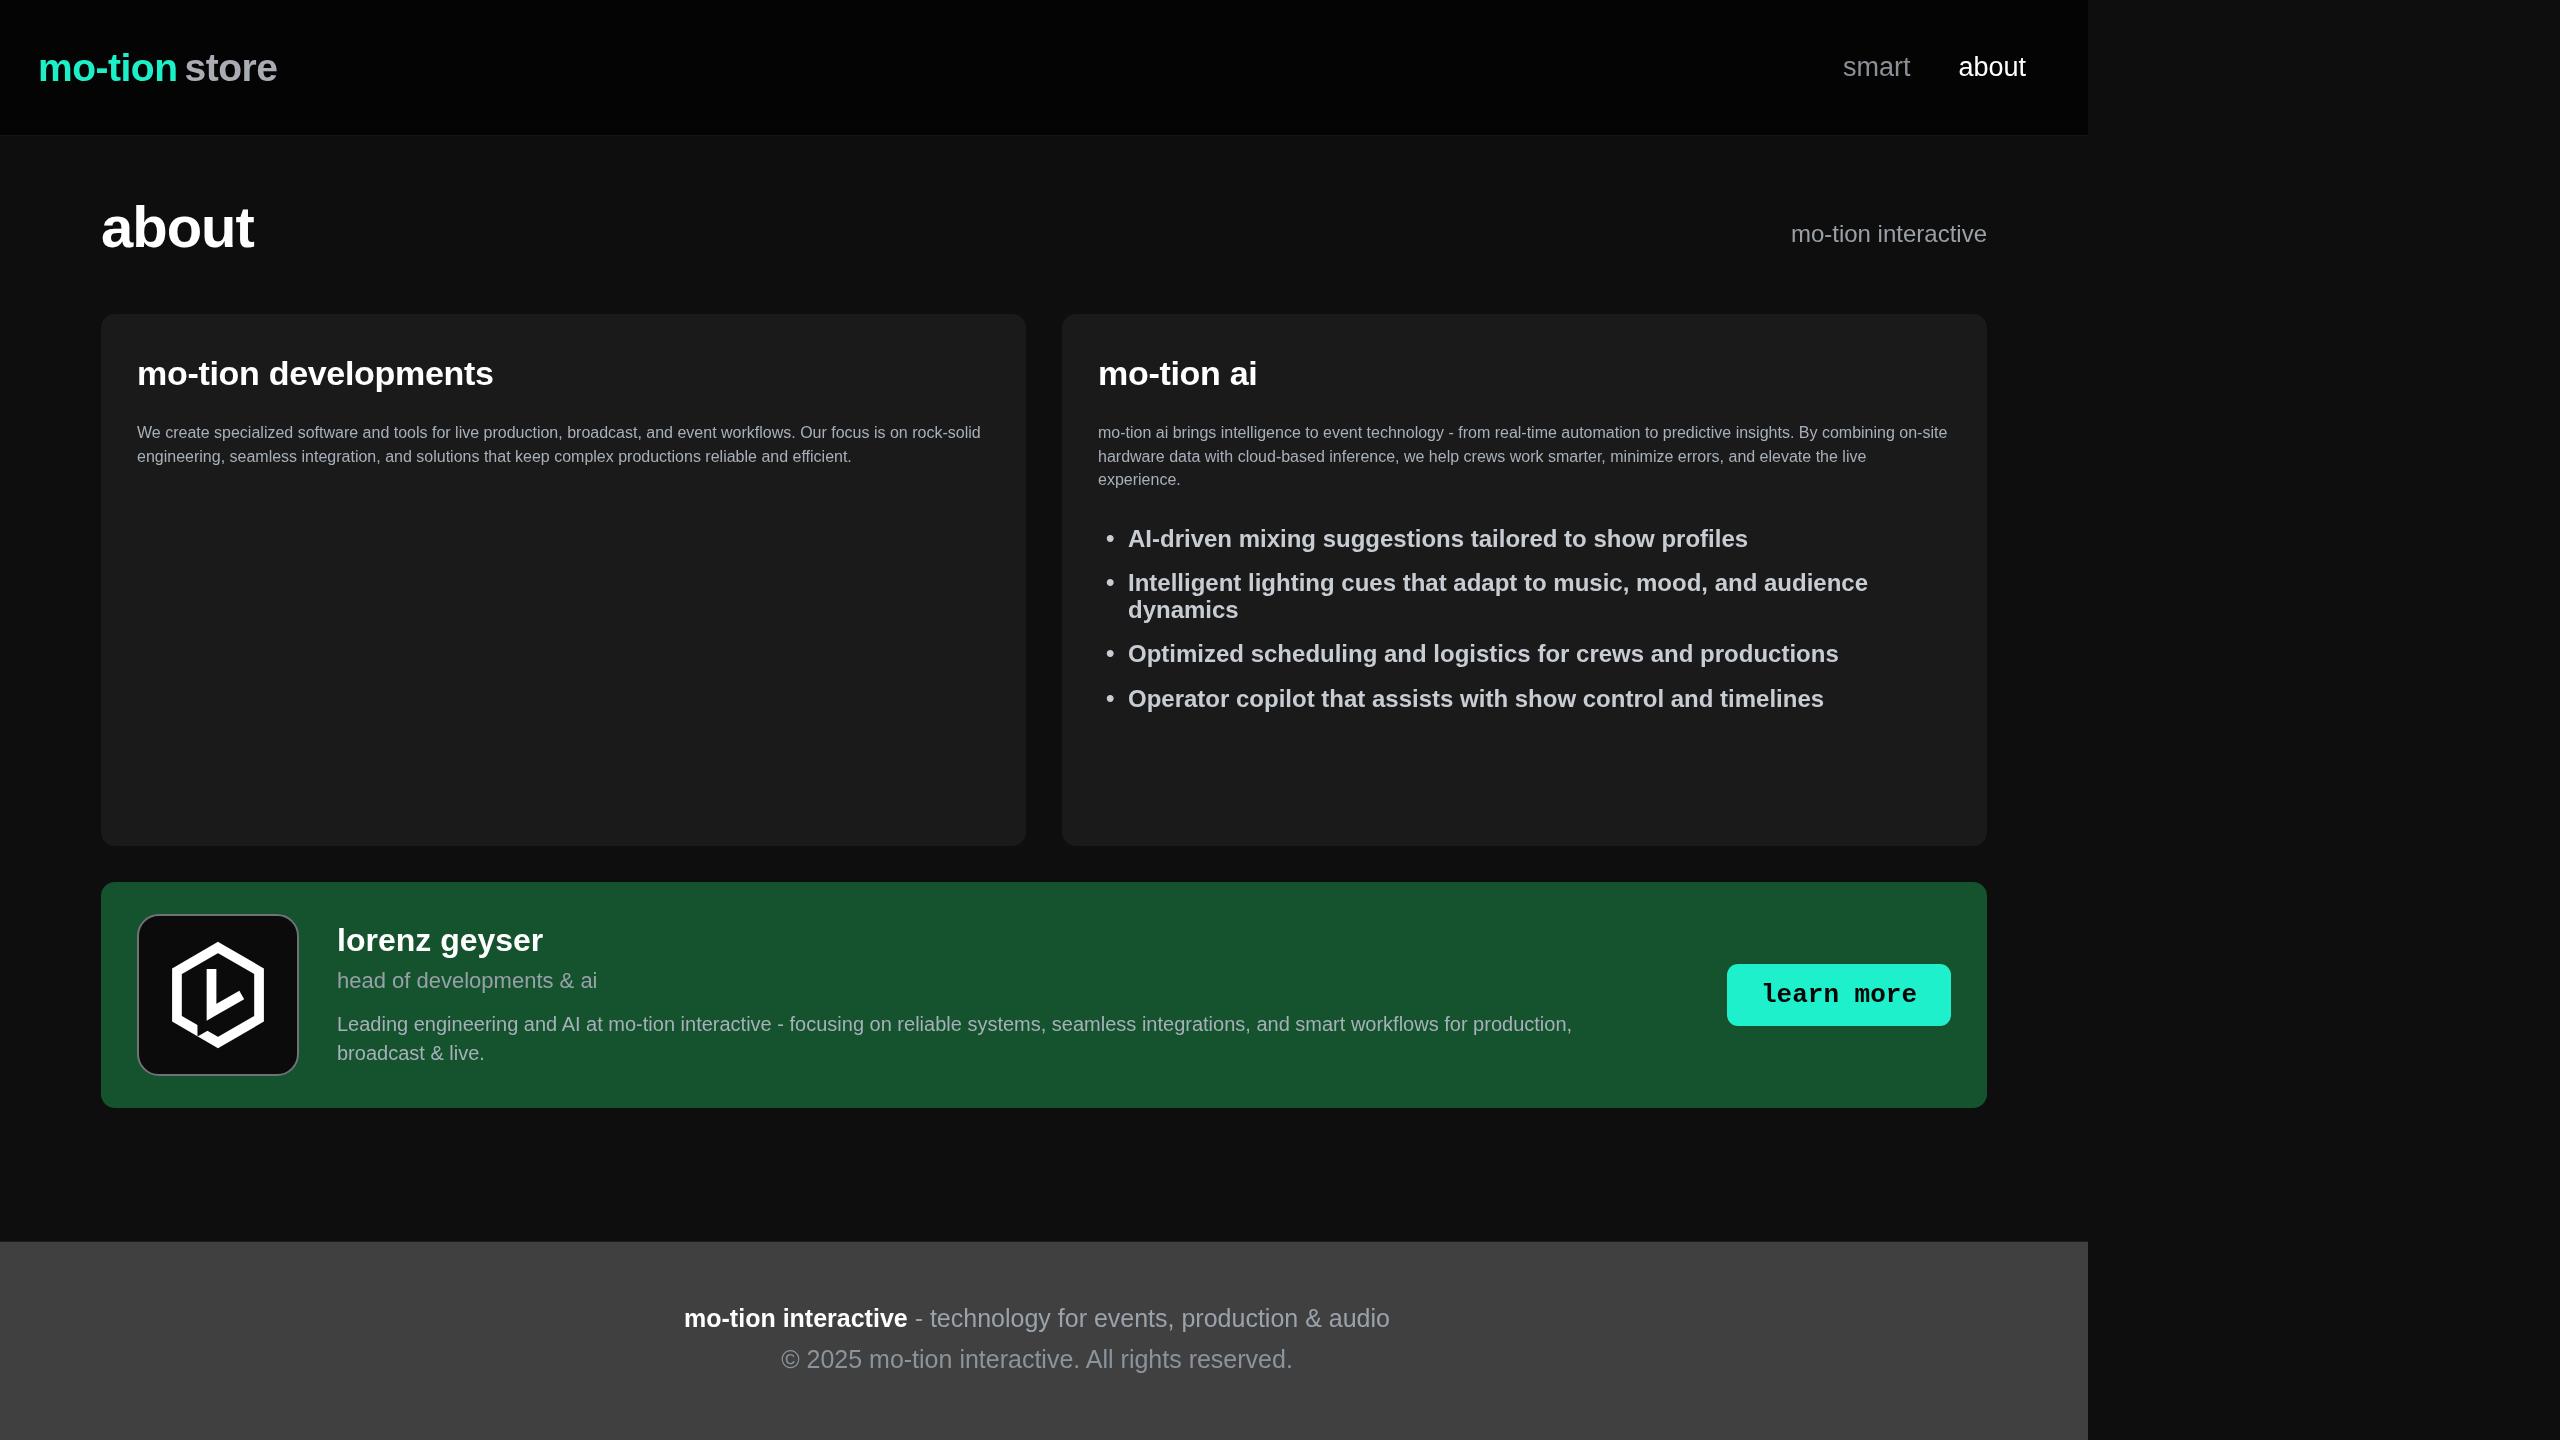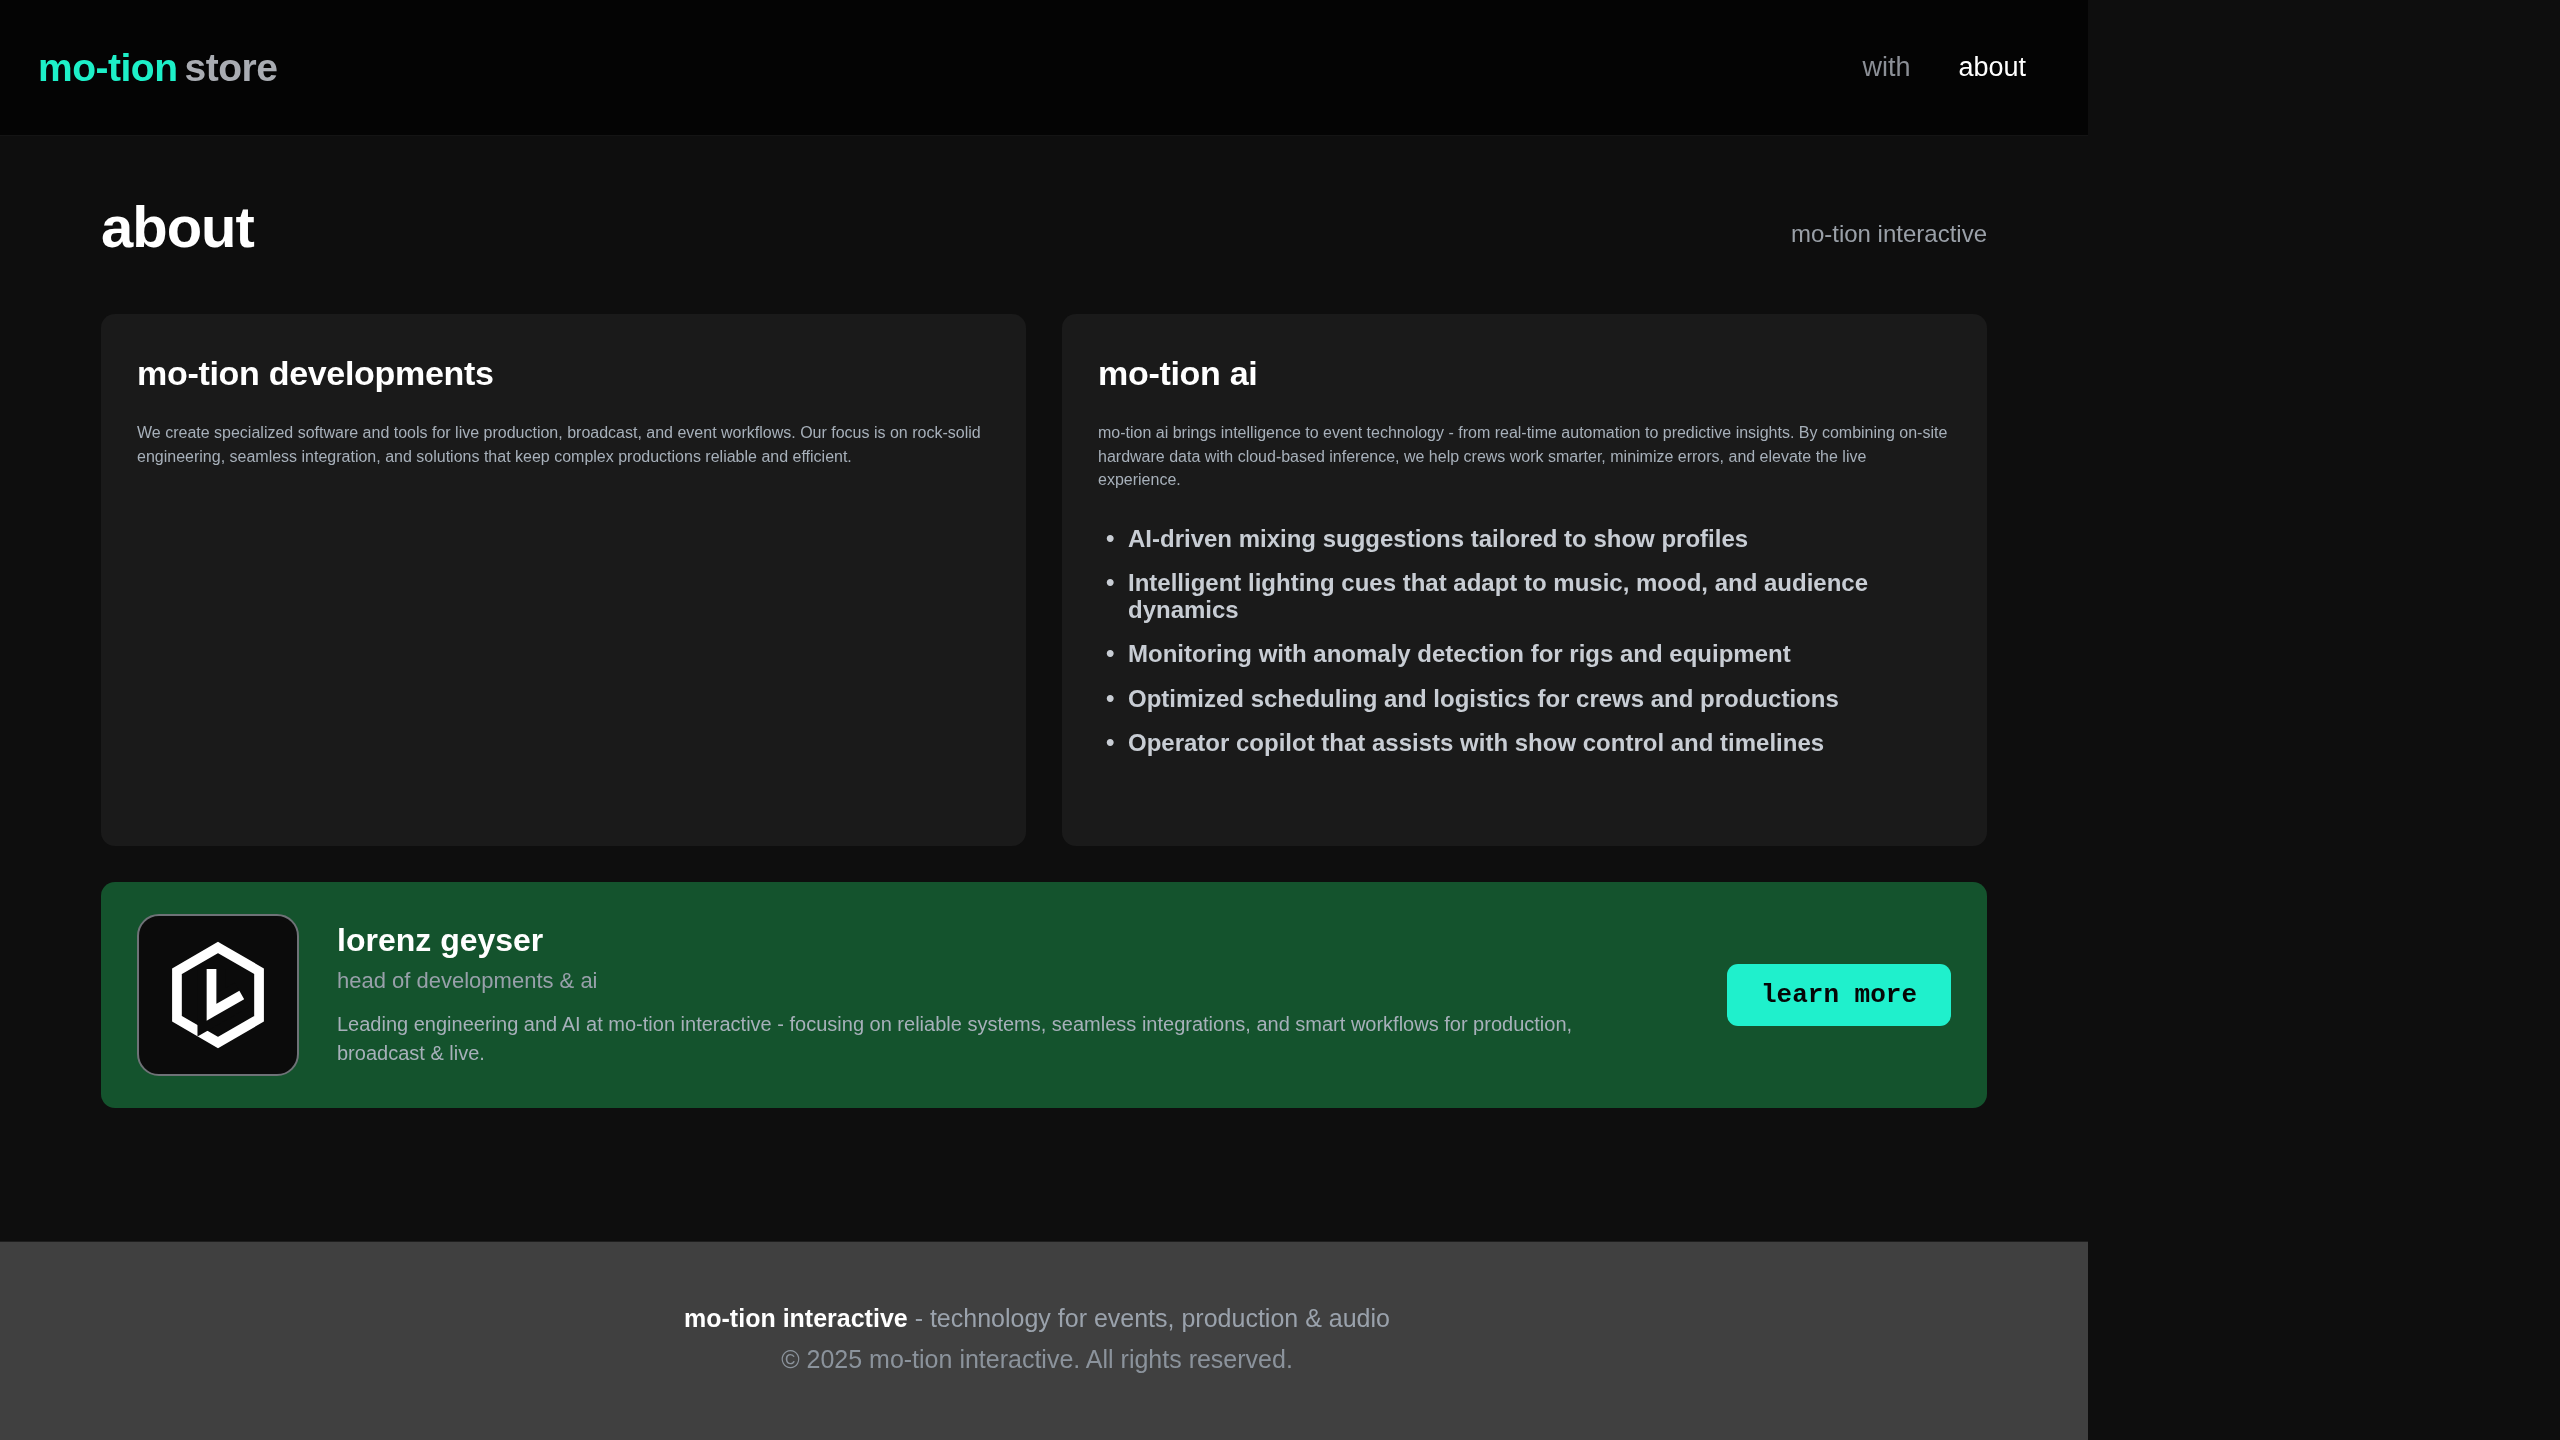--- a/index.html
+++ b/index.html
@@ -117,21 +117,21 @@
 </head>
 <body>
 
 <div class="page">
 
   <div class="header">
     <div class="logo">
       <span class="accent">mo-tion</span><span class="muted">store</span>
     </div>
     <div class="nav">
-      <a class="nav-link" href="#">with</a>
+      <a class="nav-link" href="#">smart</a>
       <a class="nav-link active" href="#">about</a>
     </div>
   </div>
 
   <div class="main">
     <div class="container">
 
       <div class="title-row">
         <h1 class="page-title">about</h1>
         <div class="title-side">mo-tion interactive</div>
@@ -143,21 +143,20 @@
           <div class="card-title">mo-tion developments</div>
           <div class="card-body">We create specialized software and tools for live production, broadcast, and event workflows. Our focus is on rock-solid engineering, seamless integration, and solutions that keep complex productions reliable and efficient.</div>
         </div>
 
         <div class="card">
           <div class="card-title">mo-tion ai</div>
           <div class="card-body">mo-tion ai brings intelligence to event technology - from real-time automation to predictive insights. By combining on-site hardware data with cloud-based inference, we help crews work smarter, minimize errors, and elevate the live experience.</div>
           <ul class="bullets">
             <li>AI-driven mixing suggestions tailored to show profiles</li>
             <li>Intelligent lighting cues that adapt to music, mood, and audience dynamics</li>
-            <li>Monitoring with anomaly detection for rigs and equipment</li>
             <li>Optimized scheduling and logistics for crews and productions</li>
             <li>Operator copilot that assists with show control and timelines</li>
           </ul>
         </div>
 
       </div>
 
       <div class="person-card">
         <div class="avatar">
           <svg viewBox="0 0 100 100">

